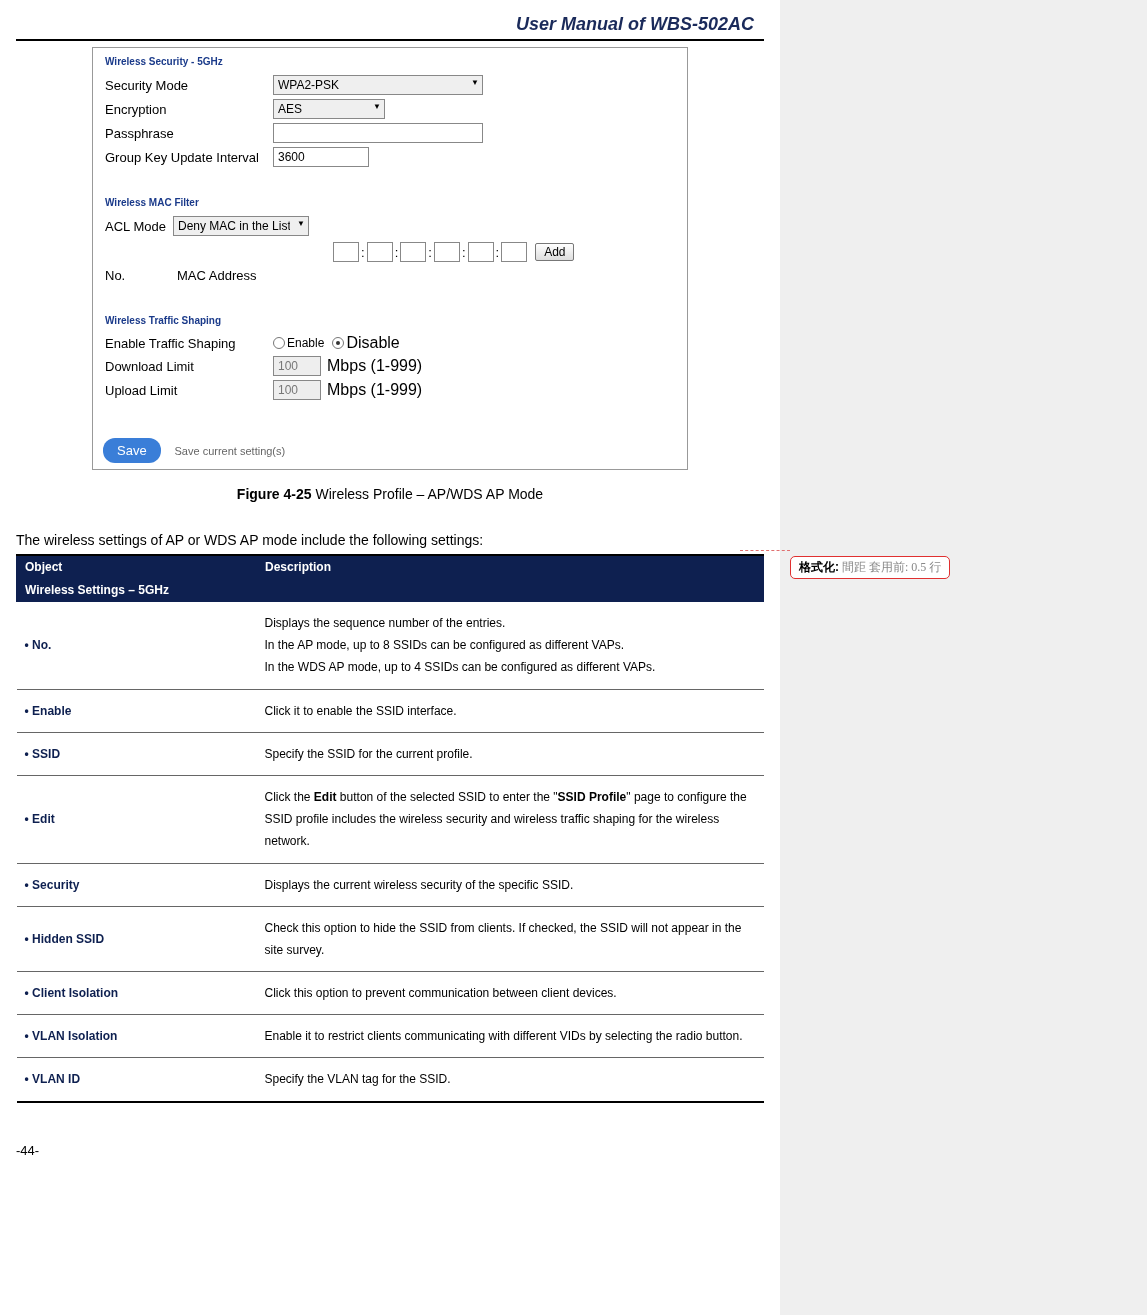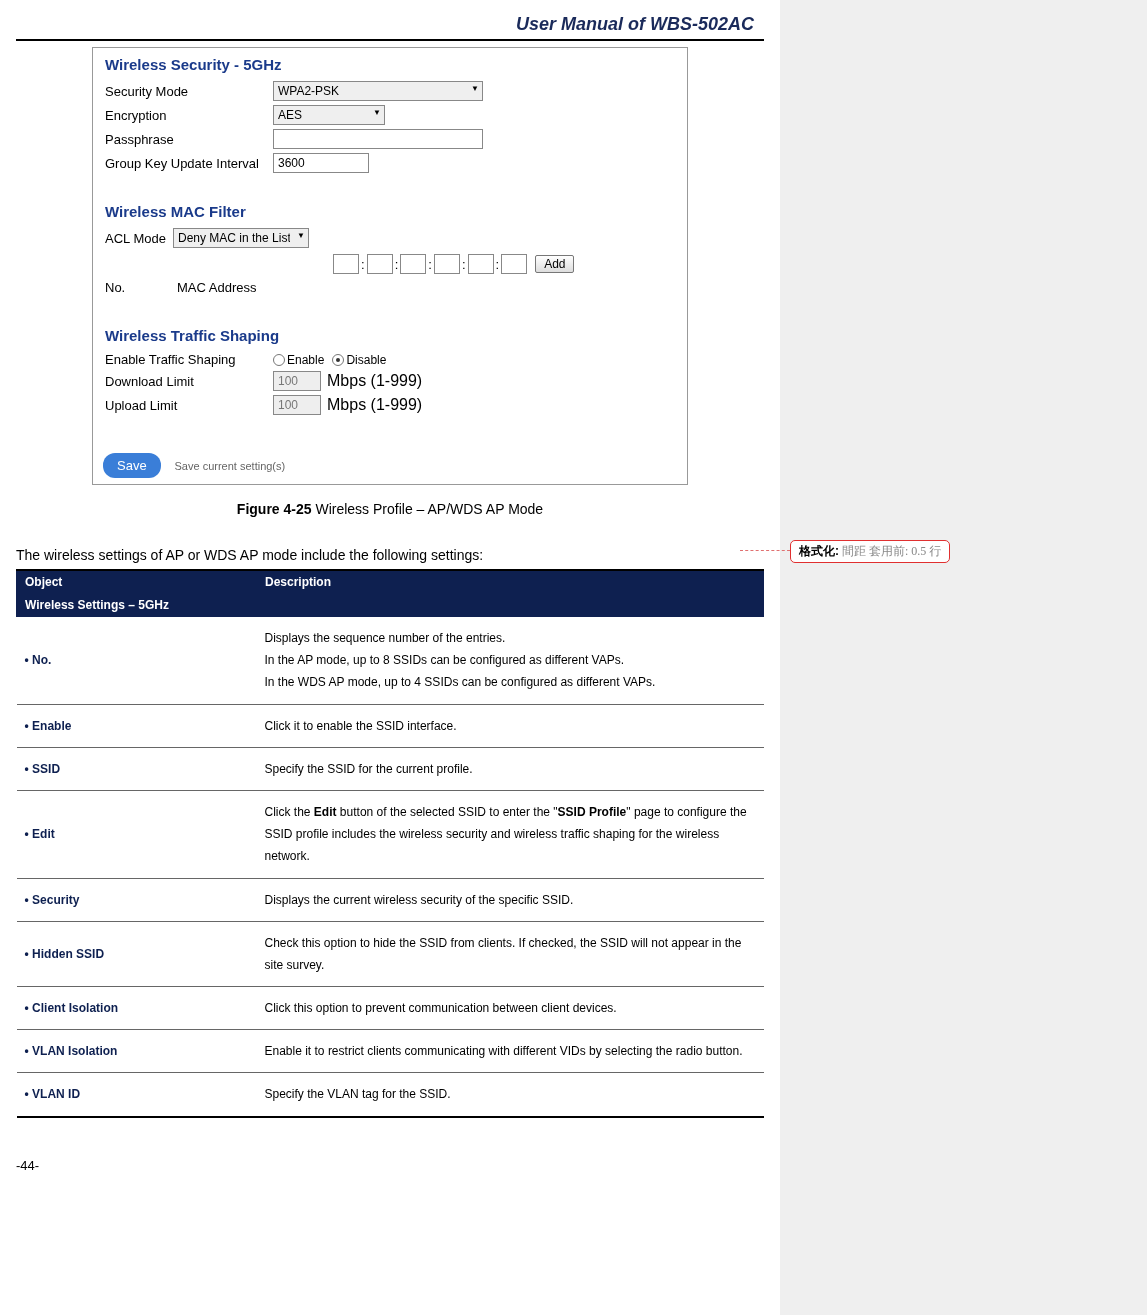--- a/index.html
+++ b/index.html
@@ -1,21 +1,21 @@
 <!DOCTYPE html>
 <html><head>
 <meta charset="utf-8">
 <style>
   * { box-sizing: border-box; }
   body { margin:0; font-family:Arial,sans-serif; background:#efefef; font-size:14px; color:#000; }
   .page { width:780px; background:#fff; min-height:1315px; position:relative; padding:10px 16px 40px 16px; }
   .doc-title { text-align:right; font-style:italic; font-weight:bold; color:#1a2a5a; font-size:18px; margin:4px 10px 4px 0; }
   .hr-thick { border:none; border-top:2px solid #000; margin:0 0 6px 0; }
   .screenshot { width:596px; margin:0 auto; border:1px solid #999; padding:0 0 6px 0; background:#fff; }
-  .sec-title { color:#1a3a8a; font-weight:bold; font-size:15px; padding:8px 12px 4px 12px; }
+  .sec-title { color:#1a3a8a; font-weight:bold; font-size:10px; padding:8px 12px 4px 12px; }
   .form-area { padding:0 12px; font-size:13px; }
   .row { display:flex; align-items:center; margin:4px 0; }
   .lbl { width:168px; }
   .sel { border:1px solid #888; background:#efefef; height:20px; padding:0 18px 0 4px; font-size:12px; appearance:none; position:relative; }
   .sel-wrap { position:relative; display:inline-block; }
   .sel-wrap::after { content:"▼"; position:absolute; right:4px; top:3px; font-size:8px; pointer-events:none; }
   .txt { border:1px solid #888; height:20px; padding:0 4px; font-size:12px; }
   .txt.w1 { width:210px; }
   .txt.w2 { width:96px; }
   .txt.w3 { width:48px; }
@@ -33,21 +33,21 @@
   table.obj { width:100%; border-collapse:collapse; font-size:12px; }
   table.obj thead th { background:#0e2050; color:#fff; font-weight:bold; text-align:left; padding:4px 8px; border:1px solid #0e2050; }
   table.obj .sub th { background:#0e2050; color:#fff; font-weight:bold; padding:4px 8px; border:1px solid #0e2050; }
   table.obj td { border-top:1px solid #666; border-bottom:1px solid #666; padding:10px 8px; vertical-align:top; line-height:1.85; }
   table.obj td.objname { width:240px; color:#0e2050; font-weight:bold; vertical-align:middle; }
   table.obj td.objname::before { content:"• "; }
   .topline { border-top:2px solid #000; }
   .botline { border-bottom:2px solid #000; }
   .pagenum { text-align:left; font-size:13px; margin-top:40px; }
   .comment { position:absolute; left:790px; top:540px; font-size:12px; }
-  .bubble { border:1.5px solid #e03030; border-radius:5px; background:#fff; padding:2px 8px; white-space:nowrap; }
+  .bubble { border:1.5px solid #e03030; border-radius:5px; background:#fff; padding:2px 8px; white-space:nowrap;margin-top:16px; }
   .bubble b { color:#000; font-weight:bold; }
   .bubble span { color:#888; font-family:'MS Mincho',serif; }
   .dash { position:absolute; right:100%; top:10px; width:50px; border-top:1.5px dashed #e07070; }
   .radio-dot { display:inline-block; width:12px; height:12px; border:1px solid #777; border-radius:50%; vertical-align:middle; margin-right:2px; background:#fff; position:relative; }
   .radio-dot.on::after { content:""; position:absolute; left:3px; top:3px; width:4px; height:4px; border-radius:50%; background:#333; }
   .dl-gray .txt { background:#eee; color:#777; }
 </style>
 </head>
 <body>
 
@@ -92,21 +92,21 @@
       <span>MAC Address</span>
     </div>
 
     <div class="sec-title" style="margin-top:22px">Wireless Traffic Shaping</div>
     <div class="form-area">
       <div class="row">
         <div class="lbl">Enable Traffic Shaping</div>
         <span class="radio-dot"></span>
         <span style="font-size:12px;margin-right:8px">Enable</span>
         <span class="radio-dot on"></span>
-        <span style="font-size:12px">Disable</span>
+        <span style="font-size:16px">Disable</span>
       </div>
       <div class="row dl-gray">
         <div class="lbl">Download Limit</div>
         <input class="txt w3" value="100" style="">
         <span class="suffix">Mbps (1-999)</span>
       </div>
       <div class="row dl-gray">
         <div class="lbl">Upload Limit</div>
         <input class="txt w3" value="100" style="">
         <span class="suffix">Mbps (1-999)</span>

